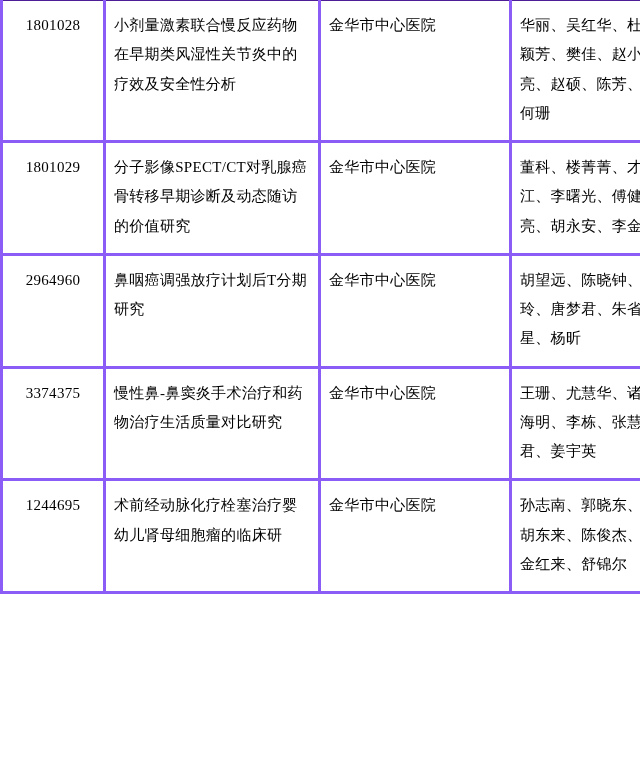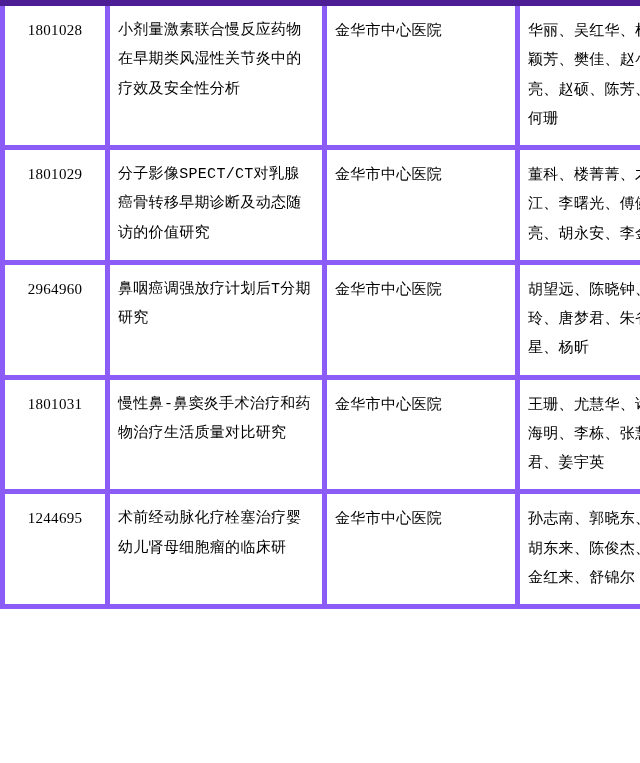--- a/index.html
+++ b/index.html
@@ -19,49 +19,48 @@
     height: 763px;
     position: relative;
     box-sizing: border-box;
   }
   table.grid {
     border-collapse: collapse;
     width: 640px;
     table-layout: fixed;
   }
   table.grid td {
-    border: 5px solid #8b5cf6;
+    border: 3px solid #8b5cf6;
     vertical-align: top;
     padding: 10px 8px 12px 8px;
     font-size: 15px;
     line-height: 1.95;
     letter-spacing: 0.3px;
     word-break: break-all;
   }
   td.col-id {
     width: 84px;
     text-align: center;
     padding-left: 2px;
     padding-right: 2px;
     font-family: "Liberation Serif", "DejaVu Serif", serif;
   }
   td.col-title {
     width: 196px;
-    font-family: Liberation Mono, monospace;
   }
   td.col-org {
     width: 172px;
     font-family: Liberation Serif, serif;
   }
   td.col-people {
     width: 186px;
   }
   
   table.grid tr:first-child td {
-    border-top: 6px solid #4c1d95;
+    border-top: 1px solid #4c1d95;
   }
 </style>
 </head>
 <body>
 
 <div class="sheet">
   <table class="grid">
     <tbody>
       <tr>
         <td class="col-id">1801028</td>
@@ -75,21 +74,21 @@
         <td class="col-org">金华市中心医院</td>
         <td class="col-people">董科、楼菁菁、才霞、刘江、李曙光、傅健飞、应明亮、胡永安、李金仙</td>
       </tr>
       <tr>
         <td class="col-id">2964960</td>
         <td class="col-title">鼻咽癌调强放疗计划后T分期研究</td>
         <td class="col-org">金华市中心医院</td>
         <td class="col-people">胡望远、陈晓钟、姜峰、周玲、唐梦君、朱省戎、王金星、杨昕</td>
       </tr>
       <tr>
-        <td class="col-id">1801031</td>
+        <td class="col-id">3374375</td>
         <td class="col-title">慢性鼻-鼻窦炎手术治疗和药物治疗生活质量对比研究</td>
         <td class="col-org">金华市中心医院</td>
         <td class="col-people">王珊、尤慧华、诸葛盼、施海明、李栋、张慧、应丽君、姜宇英</td>
       </tr>
       <tr>
         <td class="col-id">1244695</td>
         <td class="col-title">术前经动脉化疗栓塞治疗婴幼儿肾母细胞瘤的临床研</td>
         <td class="col-org">金华市中心医院</td>
         <td class="col-people">孙志南、郭晓东、周叶青、胡东来、陈俊杰、黄益平、金红来、舒锦尔</td>
       </tr>

